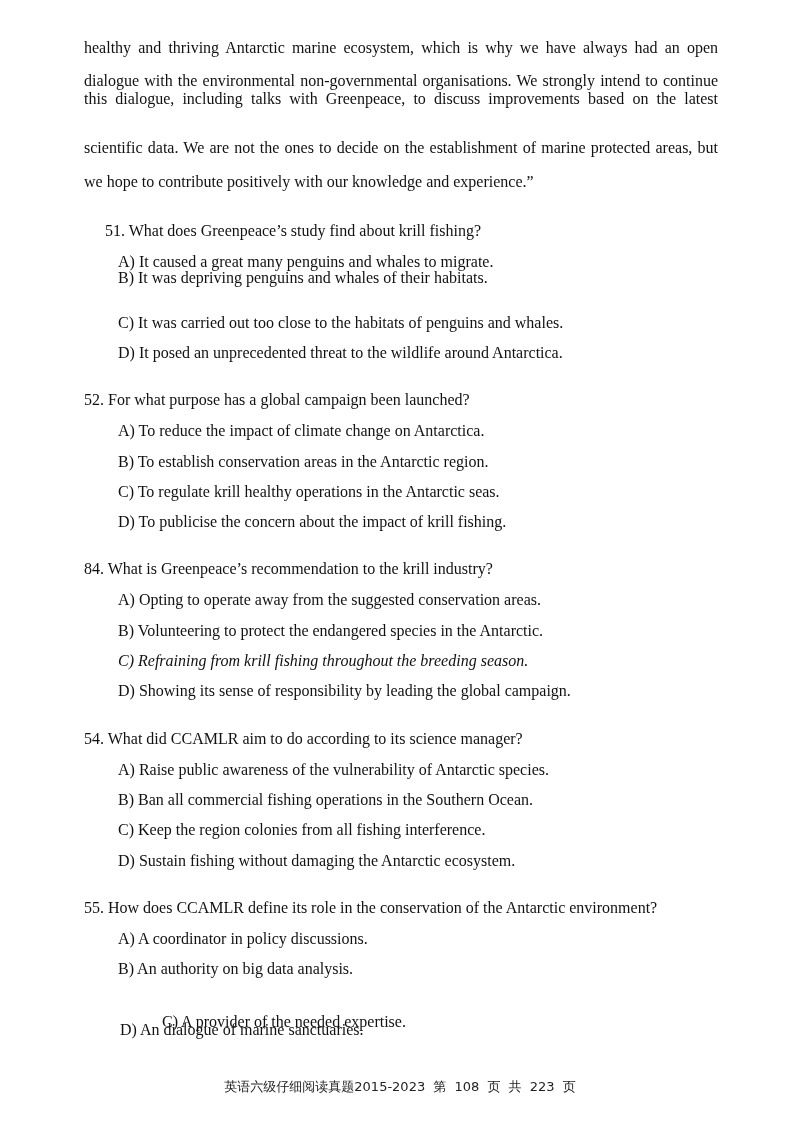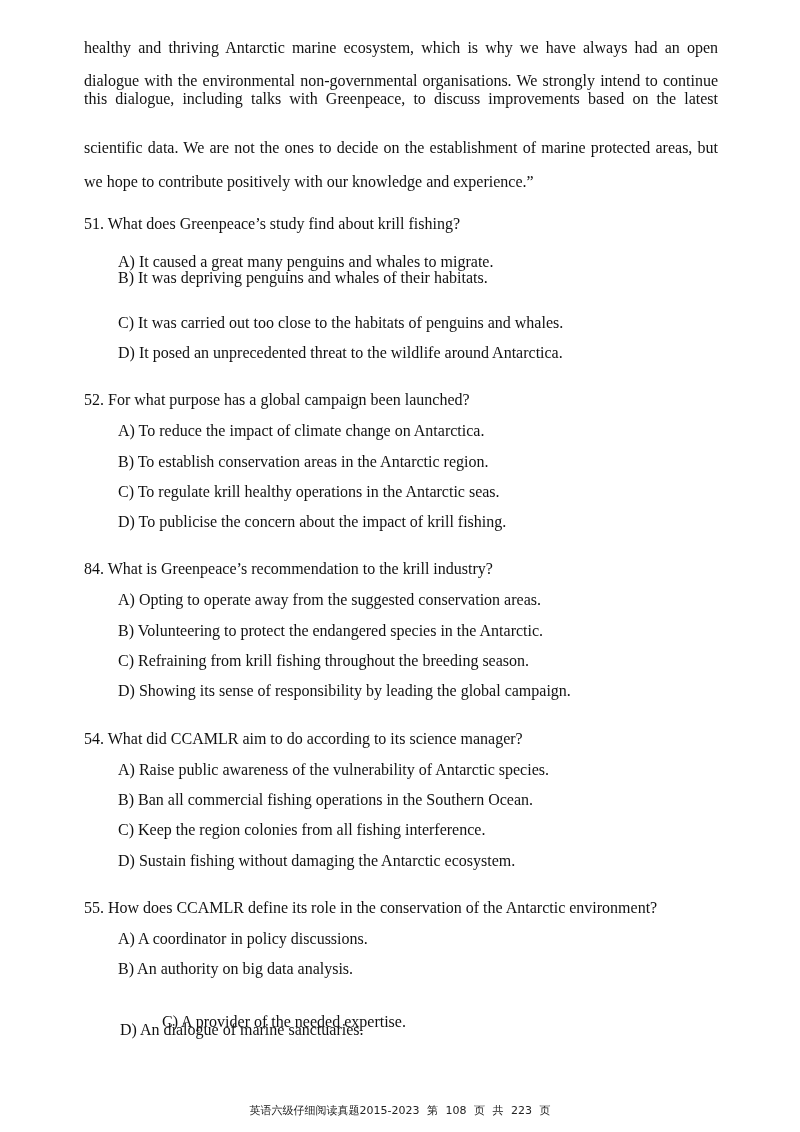--- a/index.html
+++ b/index.html
@@ -16,60 +16,59 @@
     .para-line.justify { text-align: justify; text-align-last: justify; }
     .q-stem {
       position: absolute; left: 0; font-size: 16px; line-height: 20px; white-space: nowrap;
     }
     .q-opt {
       position: absolute; left: 34px; font-size: 16px; line-height: 20px; white-space: nowrap;
     }
     .q-opt.shift { left: 36px; }
     .footer {
       position: absolute; top: 1080px; left: 0; width: 800px; text-align: center;
-      font-size: 11px; line-height: 14px; color: #222222;
+      font-size: 13px; line-height: 14px; color: #222222;
       font-family: "DejaVu Sans", "Liberation Sans", sans-serif;
-      margin-top: 24px;
     }
     .footer span { margin: 0 2px; }
   </style>
 </head>
 <body>
 
 <div class="page">
 
   <div>
     <div class="para-line justify" style="top:38px;">healthy and thriving Antarctic marine ecosystem, which is why we have always had an open</div>
     <div class="para-line justify" style="top:71px;">dialogue with the environmental non-governmental organisations. We strongly intend to continue</div>
     <div class="para-line justify" style="top:89px;">this dialogue, including talks with Greenpeace, to discuss improvements based on the latest</div>
     <div class="para-line justify" style="top:138px;">scientific data. We are not the ones to decide on the establishment of marine protected areas, but</div>
     <div class="para-line" style="top:172px;">we hope to contribute positively with our knowledge and experience.”</div>
   </div>
 
   <div>
-    <div class="q-stem" style="top:214px;">51. What does Greenpeace’s study find about krill fishing?</div>
+    <div class="q-stem" style="top:221px;margin-left:21px;">51. What does Greenpeace’s study find about krill fishing?</div>
     <div class="q-opt" style="top:252px;">A) It caused a great many penguins and whales to migrate.</div>
     <div class="q-opt" style="top:268px;">B) It was depriving penguins and whales of their habitats.</div>
     <div class="q-opt" style="top:313px;">C) It was carried out too close to the habitats of penguins and whales.</div>
     <div class="q-opt" style="top:343px;">D) It posed an unprecedented threat to the wildlife around Antarctica.</div>
   </div>
 
   <div>
     <div class="q-stem" style="top:390px;">52. For what purpose has a global campaign been launched?</div>
     <div class="q-opt" style="top:421px;">A) To reduce the impact of climate change on Antarctica.</div>
     <div class="q-opt" style="top:452px;">B) To establish conservation areas in the Antarctic region.</div>
     <div class="q-opt" style="top:482px;">C) To regulate krill healthy operations in the Antarctic seas.</div>
     <div class="q-opt" style="top:512px;">D) To publicise the concern about the impact of krill fishing.</div>
   </div>
 
   <div>
     <div class="q-stem" style="top:559px;">84. What is Greenpeace’s recommendation to the krill industry?</div>
     <div class="q-opt" style="top:590px;">A) Opting to operate away from the suggested conservation areas.</div>
     <div class="q-opt" style="top:621px;">B) Volunteering to protect the endangered species in the Antarctic.</div>
-    <div class="q-opt" style="top:651px;">C) Refraining from krill fishing throughout the breeding season.</div>
+    <div class="q-opt" style="top:651px;font-style:italic;">C) Refraining from krill fishing throughout the breeding season.</div>
     <div class="q-opt" style="top:681px;">D) Showing its sense of responsibility by leading the global campaign.</div>
   </div>
 
   <div>
     <div class="q-stem" style="top:729px;">54. What did CCAMLR aim to do according to its science manager?</div>
     <div class="q-opt" style="top:760px;">A) Raise public awareness of the vulnerability of Antarctic species.</div>
     <div class="q-opt" style="top:790px;">B) Ban all commercial fishing operations in the Southern Ocean.</div>
     <div class="q-opt" style="top:820px;">C) Keep the region colonies from all fishing interference.</div>
     <div class="q-opt" style="top:851px;">D) Sustain fishing without damaging the Antarctic ecosystem.</div>
   </div>

